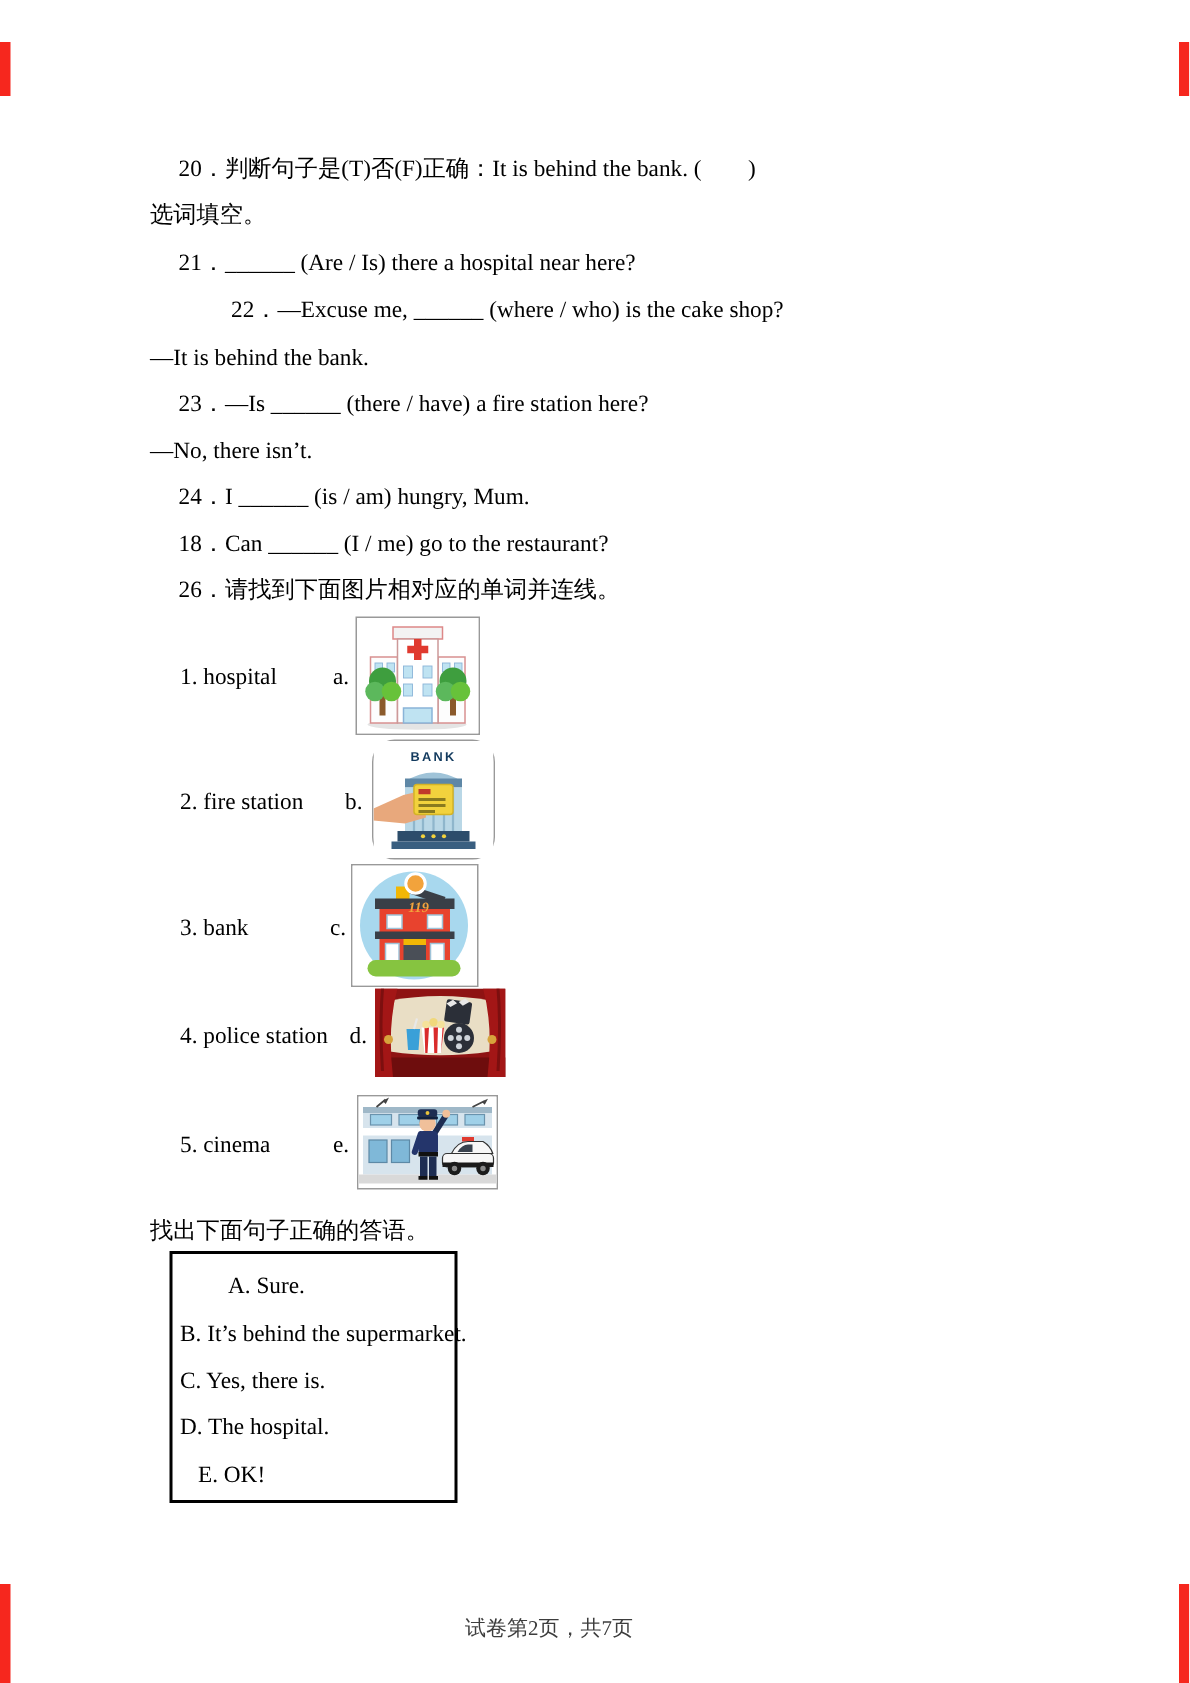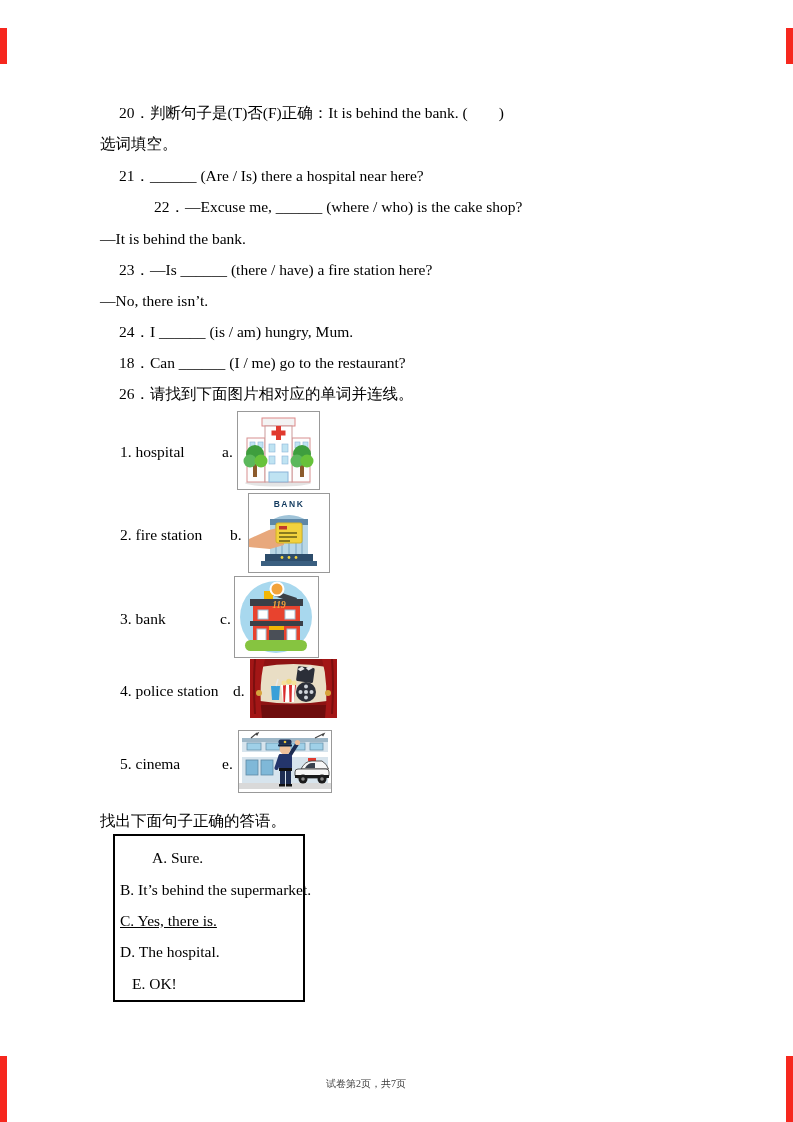--- a/index.html
+++ b/index.html
@@ -8,21 +8,21 @@
     font-family:"Liberation Serif","DejaVu Serif",serif;
     font-size:15.5px; color:#000; overflow:hidden;
   }
   .line { position:absolute; white-space:pre; line-height:20px; }
   .edge-mark { position:absolute; width:7px; background:#f6271e; }
   .imgbox { position:absolute; background:#fff; }
   .imgbox.bordered { border:1px solid #999; }
   .imgbox svg { display:block; }
   .ansbox { position:absolute; left:113px; top:834px; width:188px; height:164px; border:2px solid #000; background:#fff; }
   .ansbox .opt { position:absolute; left:5px; white-space:pre; }
-  .footer { position:absolute; top:1077px; left:0; width:732px; text-align:center; font-size:10px; color:#3d3d3d; }
+  .footer { position:absolute; top:1077px; left:0; width:732px; text-align:center; font-size:14px; color:#3d3d3d; }
 </style>
 </head>
 <body>
 
 <div class="page">
 
   <div class="edge-mark" style="left:0;top:28px;height:36px;"></div>
   <div class="edge-mark" style="right:0;top:28px;height:36px;"></div>
   <div class="edge-mark" style="left:0;top:1056px;height:66px;"></div>
   <div class="edge-mark" style="right:0;top:1056px;height:66px;"></div>
@@ -87,21 +87,21 @@
       </g>
       <g>
         <rect x="62" y="52" width="4" height="13" fill="#8b5a2b"></rect>
         <circle cx="64" cy="42" r="9" fill="#3e9e3e"></circle>
           <circle cx="59" cy="49" r="6.5" fill="#5cb85c"></circle>
           <circle cx="69" cy="49" r="6.5" fill="#67c23a"></circle>
       </g>
     </svg>
   </div>
 
-  <div class="imgbox bordered" style="left:248px;top:493px;width:80px;height:78px;">
+  <div class="imgbox bordered" style="left:248px;top:493px;width:80px;height:78px;border-radius:15px;">
     <svg width="80" height="78" viewBox="0 0 80 78">
       <rect width="80" height="78" fill="#ffffff"></rect>
       <text x="40" y="13" text-anchor="middle" font-size="8.5" font-weight="bold" letter-spacing="1.5" fill="#123a5e" font-family="Liberation Sans, sans-serif">BANK</text>
       <path d="M21 27 Q40 15 59 27 Z" fill="#9fc3d8"></path>
       <rect x="21" y="25" width="38" height="6" fill="#5e87a6"></rect>
       <rect x="21" y="31" width="38" height="29" fill="#b9d7e6"></rect>
       <g stroke="#8fb6cc" stroke-width="1.5">
         <line x1="27" y1="31" x2="27" y2="60"></line>
           <line x1="33" y1="31" x2="33" y2="60"></line>
         <line x1="40" y1="31" x2="40" y2="60"></line>
@@ -238,20 +238,20 @@
         <rect x="47" y="53" width="6" height="2.5" fill="#111111"></rect>
       </g>
     </svg>
   </div>
 
   <div class="line" style="left:100px;top:811px;">找出下面句子正确的答语。</div>
 
   <div class="ansbox">
     <div class="opt" style="top:13px;margin-left:32px;">A. Sure.</div>
     <div class="opt" style="top:45px;">B. It’s behind the supermarket.</div>
-    <div class="opt" style="top:76px;text-decoration:underline;">C. Yes, there is.</div>
+    <div class="opt" style="top:76px;">C. Yes, there is.</div>
     <div class="opt" style="top:107px;">D. The hospital.</div>
     <div class="opt" style="top:139px;margin-left:12px;">E. OK!</div>
   </div>
 
   <div class="footer">试卷第2页，共7页</div>
 
 </div>
 
 </body></html>

